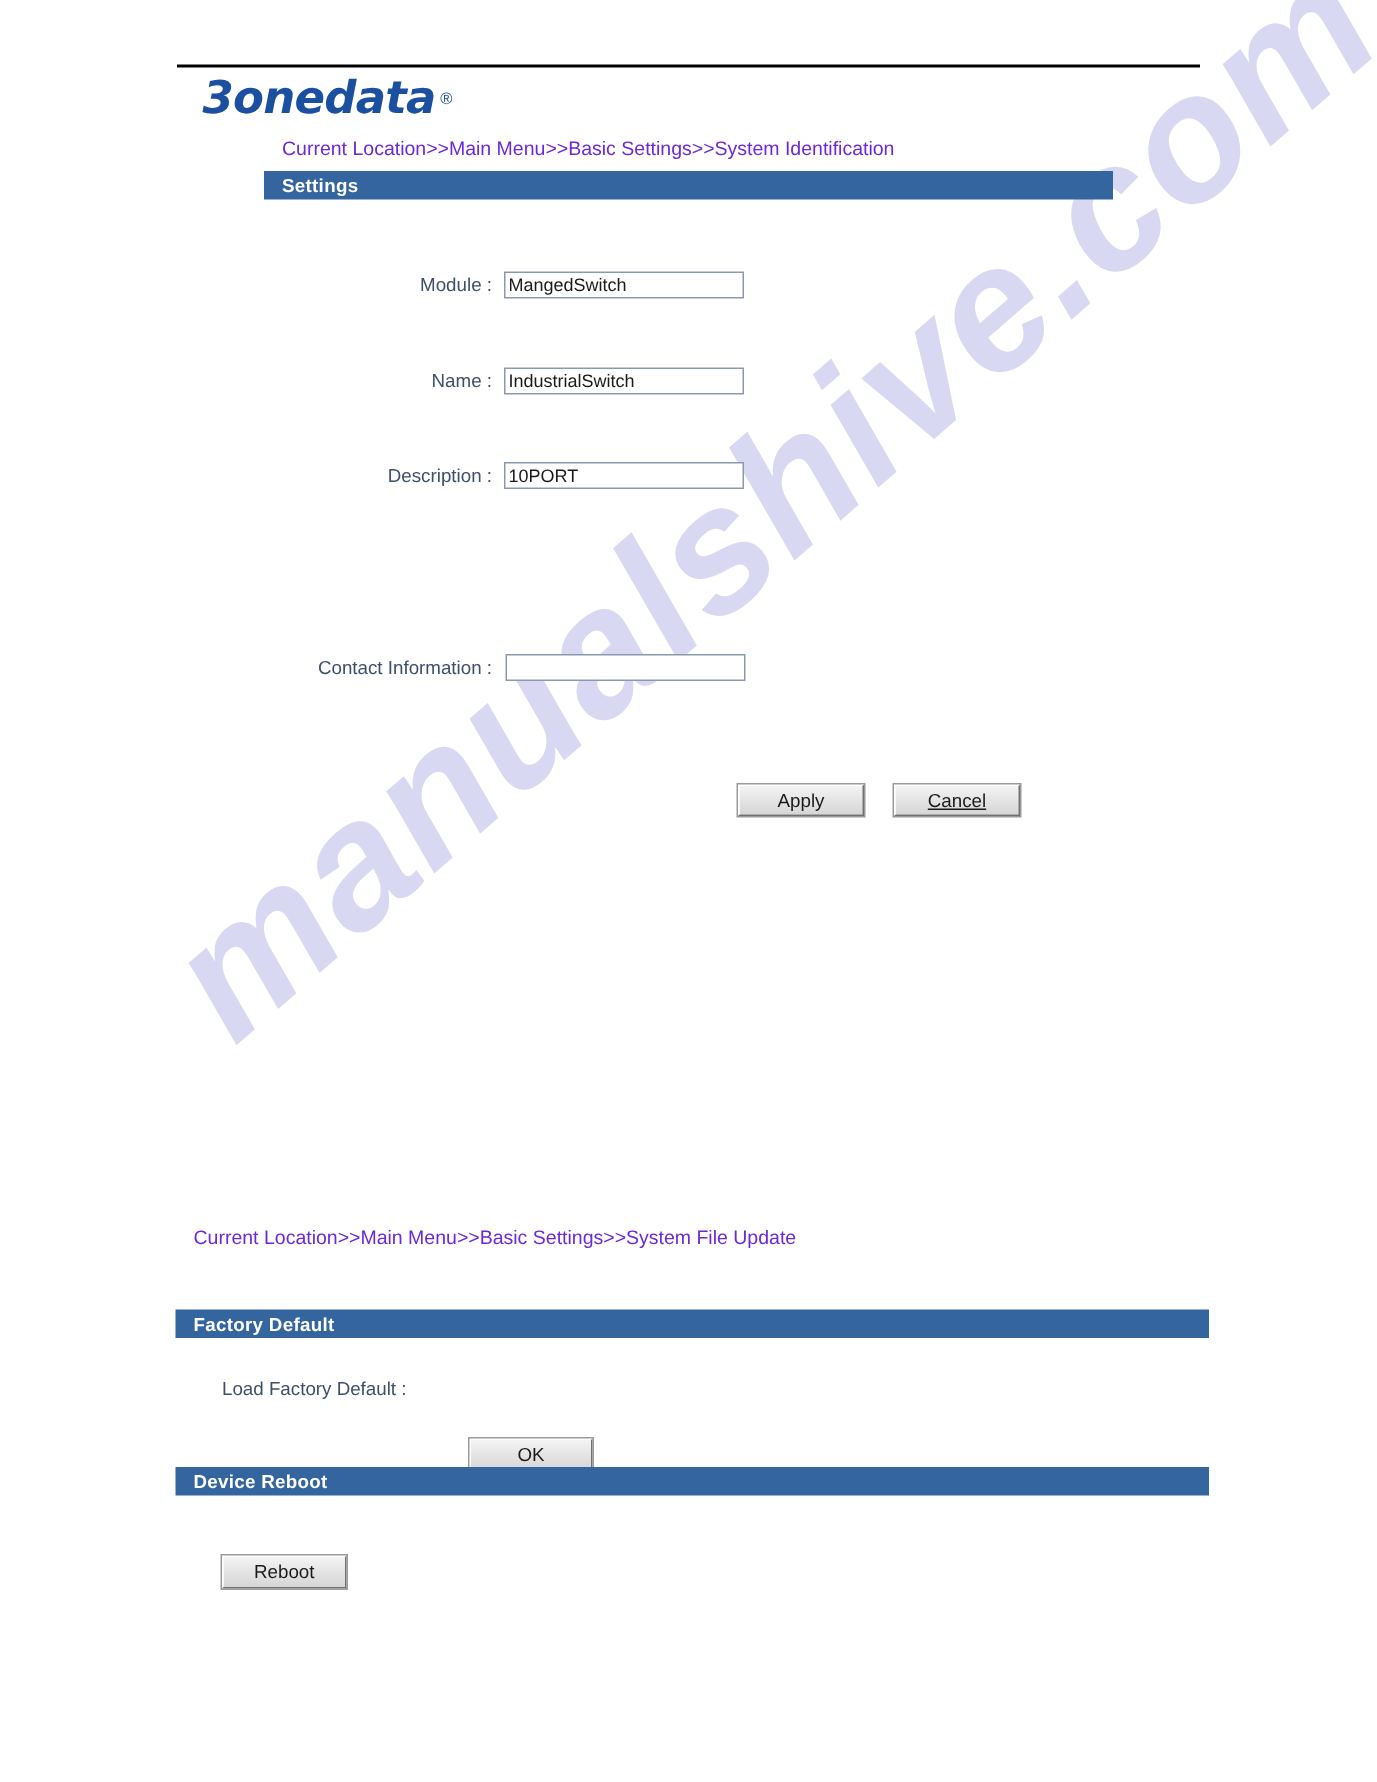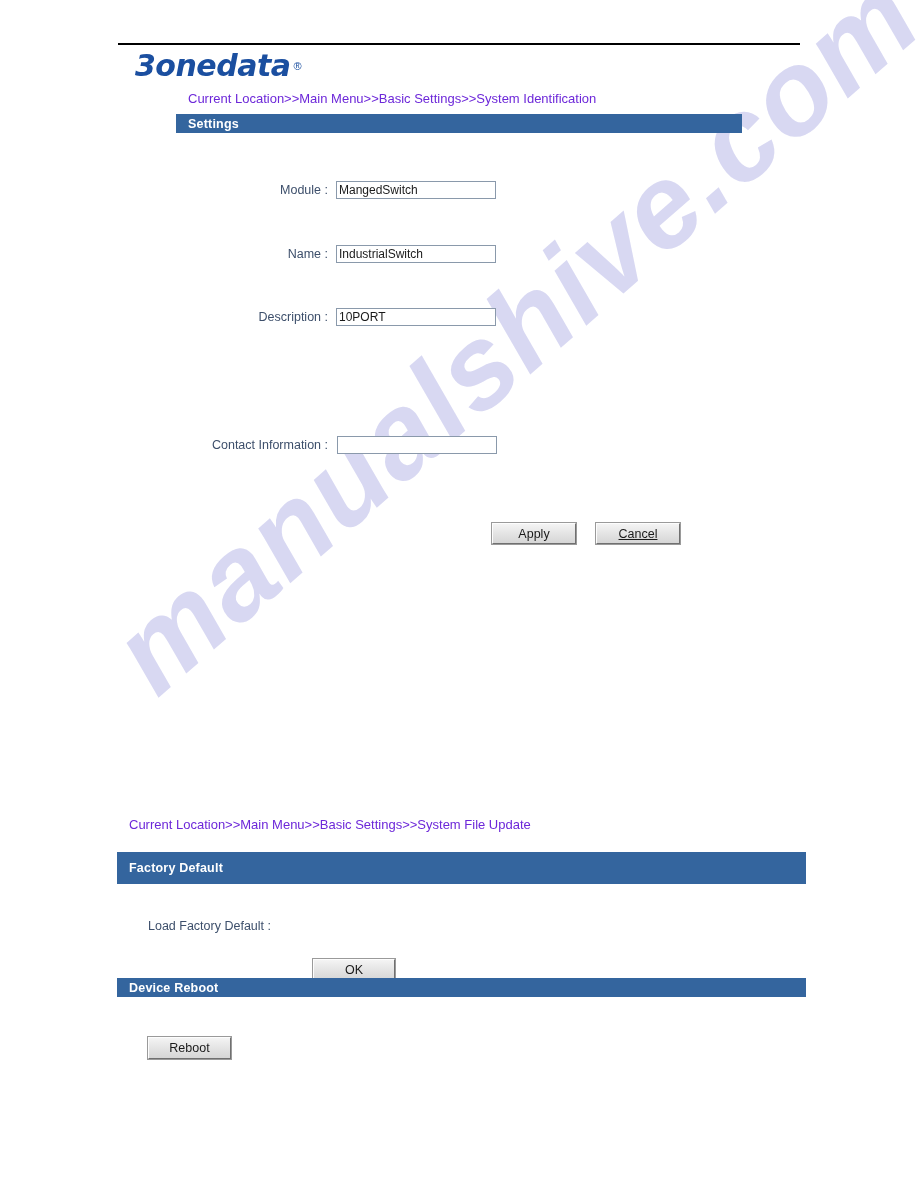--- a/index.html
+++ b/index.html
@@ -116,23 +116,23 @@
     letter-spacing: 0.2px;
   }
   #bar-settings {
     left: 176px;
     top: 114px;
     width: 566px;
     height: 19px;
   }
   #bar-factory-default {
     left: 117px;
-    top: 852px;
+    top: 873px;
     width: 689px;
-    height: 32px;
+    height: 19px;
   }
   #bar-device-reboot {
     left: 117px;
     top: 978px;
     width: 689px;
     height: 19px;
   }
 
   
   .form-row {

